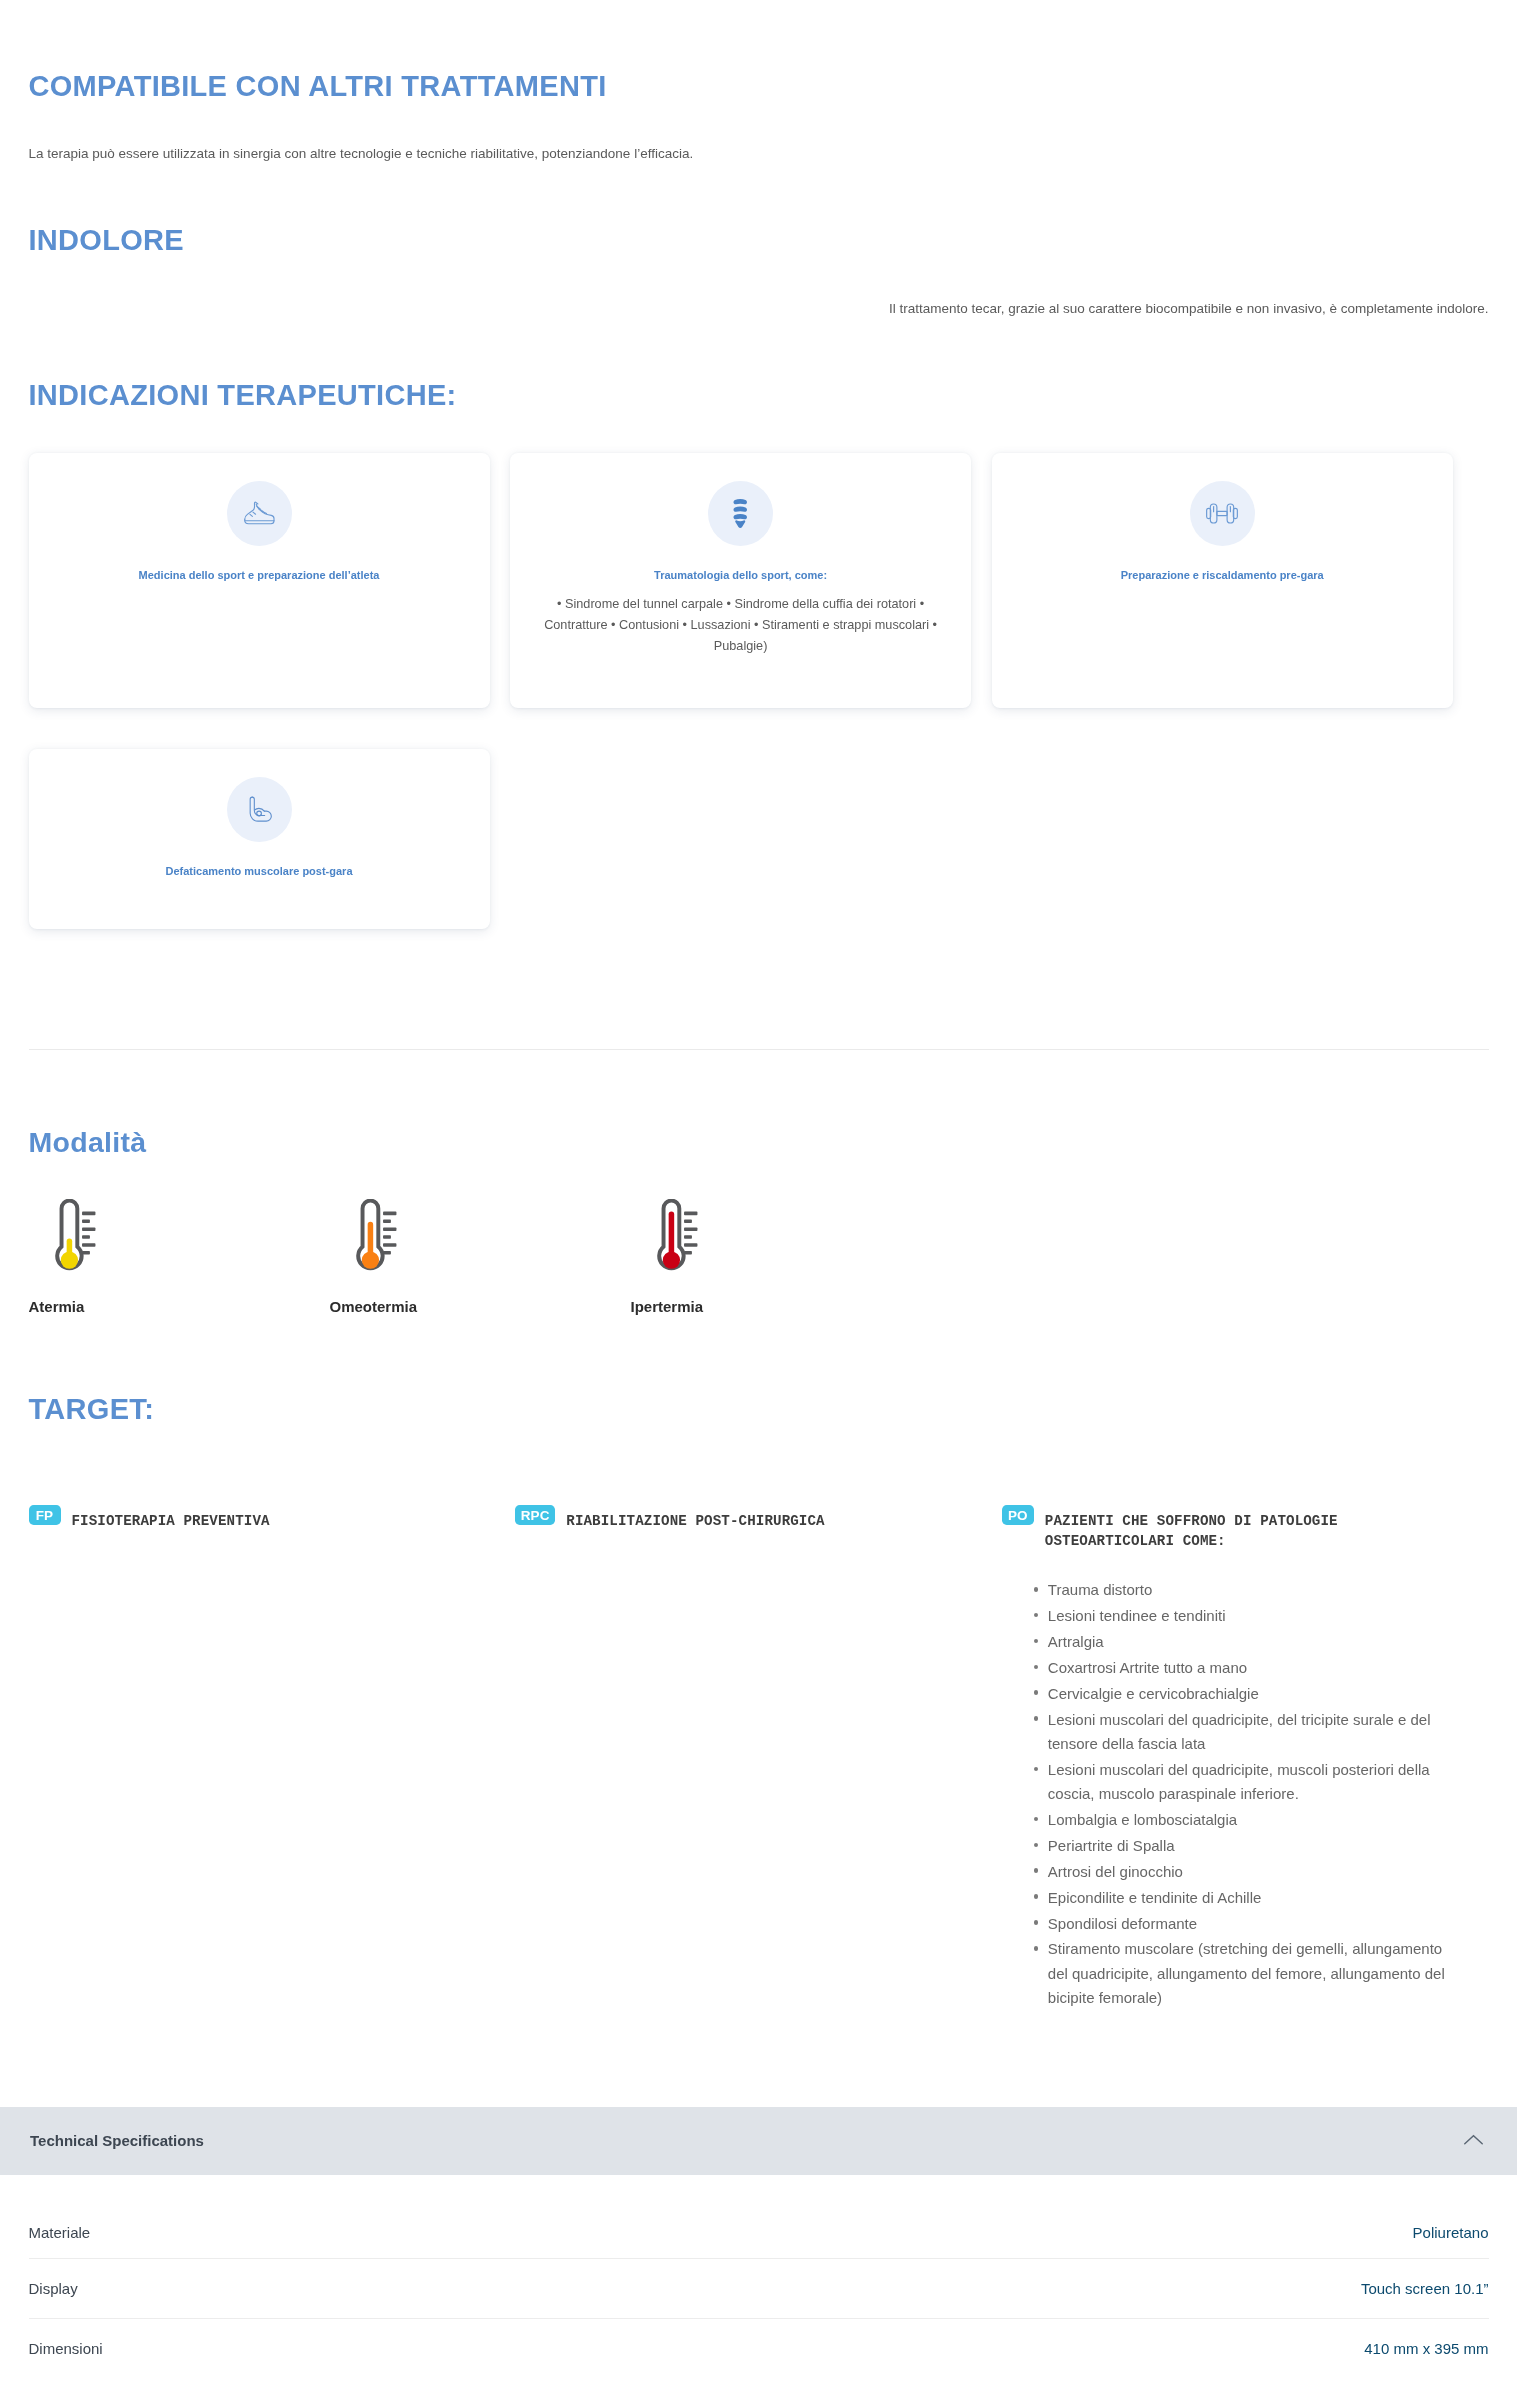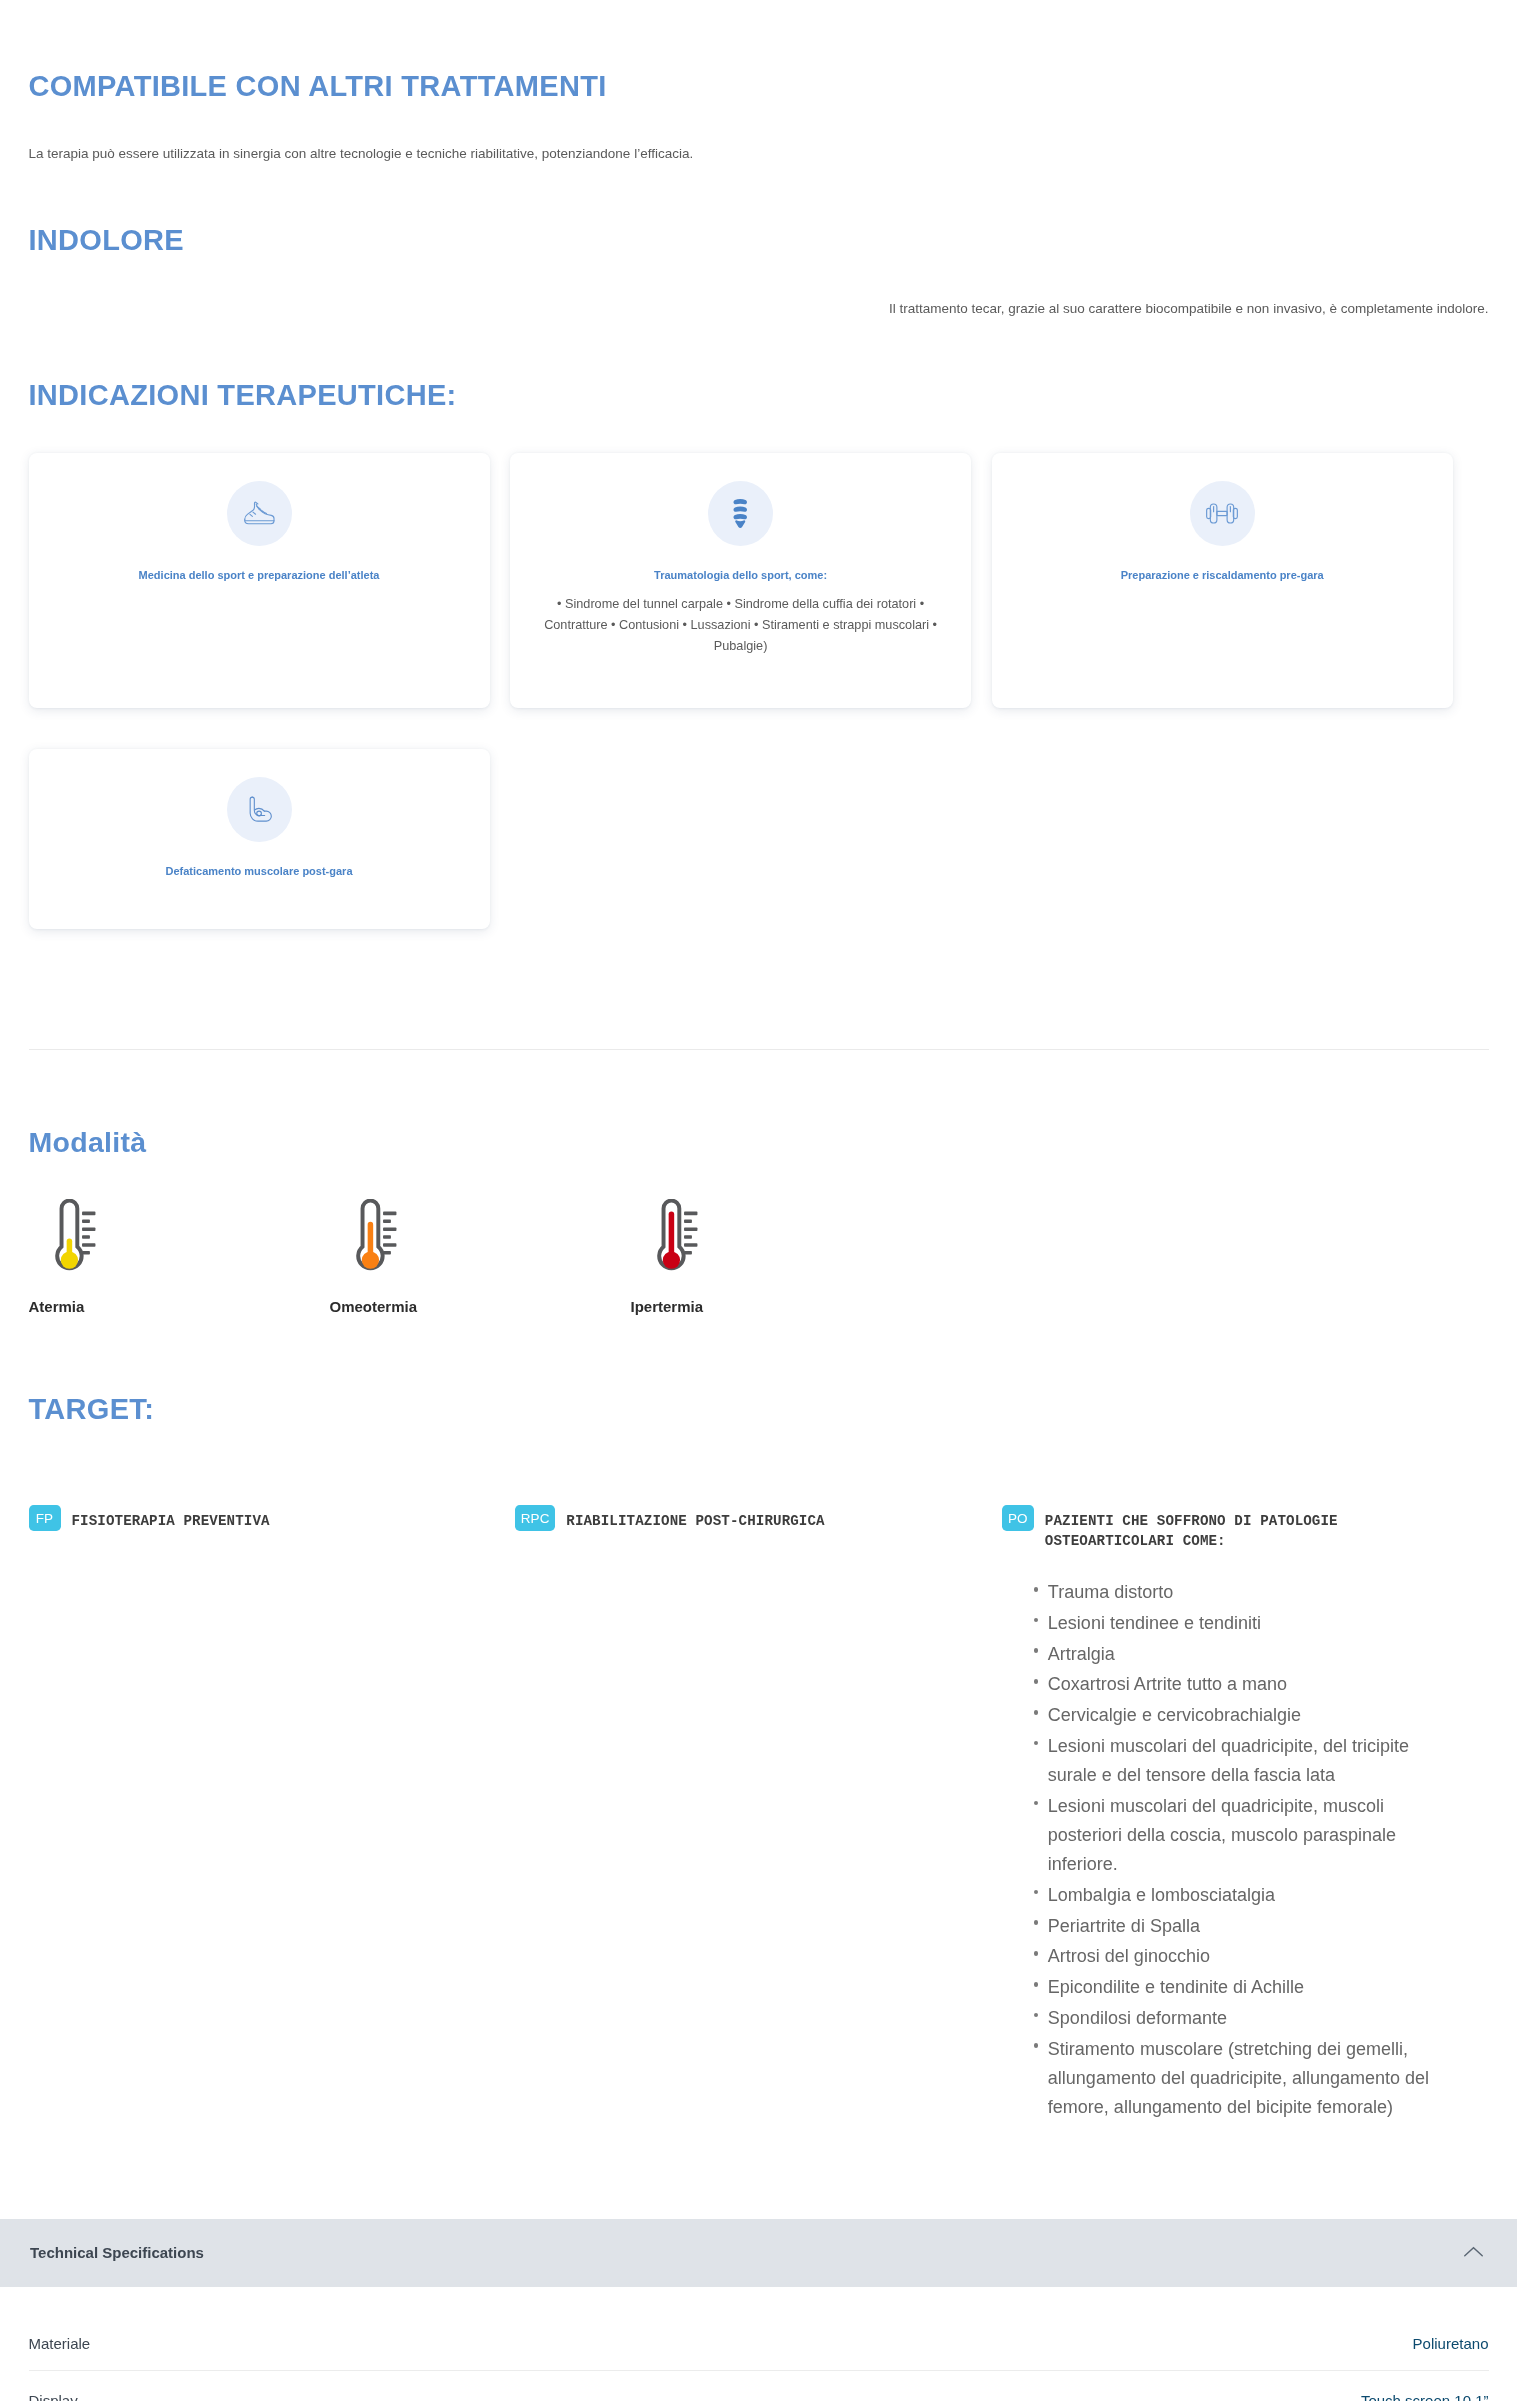--- a/index.html
+++ b/index.html
@@ -141,27 +141,27 @@
   }
   .target-col { width: 506px; padding-right: 35px; }
   .target-head {
     display: flex;
     align-items: flex-start;
     gap: 11px;
   }
   .target-badge {
     flex: none;
     min-width: 32px;
-    height: 26px;
+    height: 20px;
     padding: 0 5.5px;
     border-radius: 4.7px;
     background: #3fc3e6;
     color: #ffffff;
     font-size: 13.5px;
-    font-weight: 400;
+    font-weight: 700;
     letter-spacing: 0.2px;
     display: flex;
     align-items: center;
     justify-content: center;
     font-family: "Liberation Sans", sans-serif;
   }
   .target-title {
     font-size: 14.2px;
     font-weight: 700;
     color: #3d3d3d;
@@ -170,21 +170,21 @@
     letter-spacing: 0.1px;
     font-family: Liberation Mono, monospace;
   }
   ul.target-list {
     margin: 27px 0 0 0;
     padding-left: 46px;
     list-style: none;
   }
   ul.target-list li {
     position: relative;
-    font-size: 18px;
+    font-size: 15px;
     color: #666666;
     line-height: 1.62;
     margin-bottom: 1.6px;
   }
   ul.target-list li::before {
     content: "";
     position: absolute;
     left: -14.2px;
     top: 8.7px;
     width: 4.7px;

